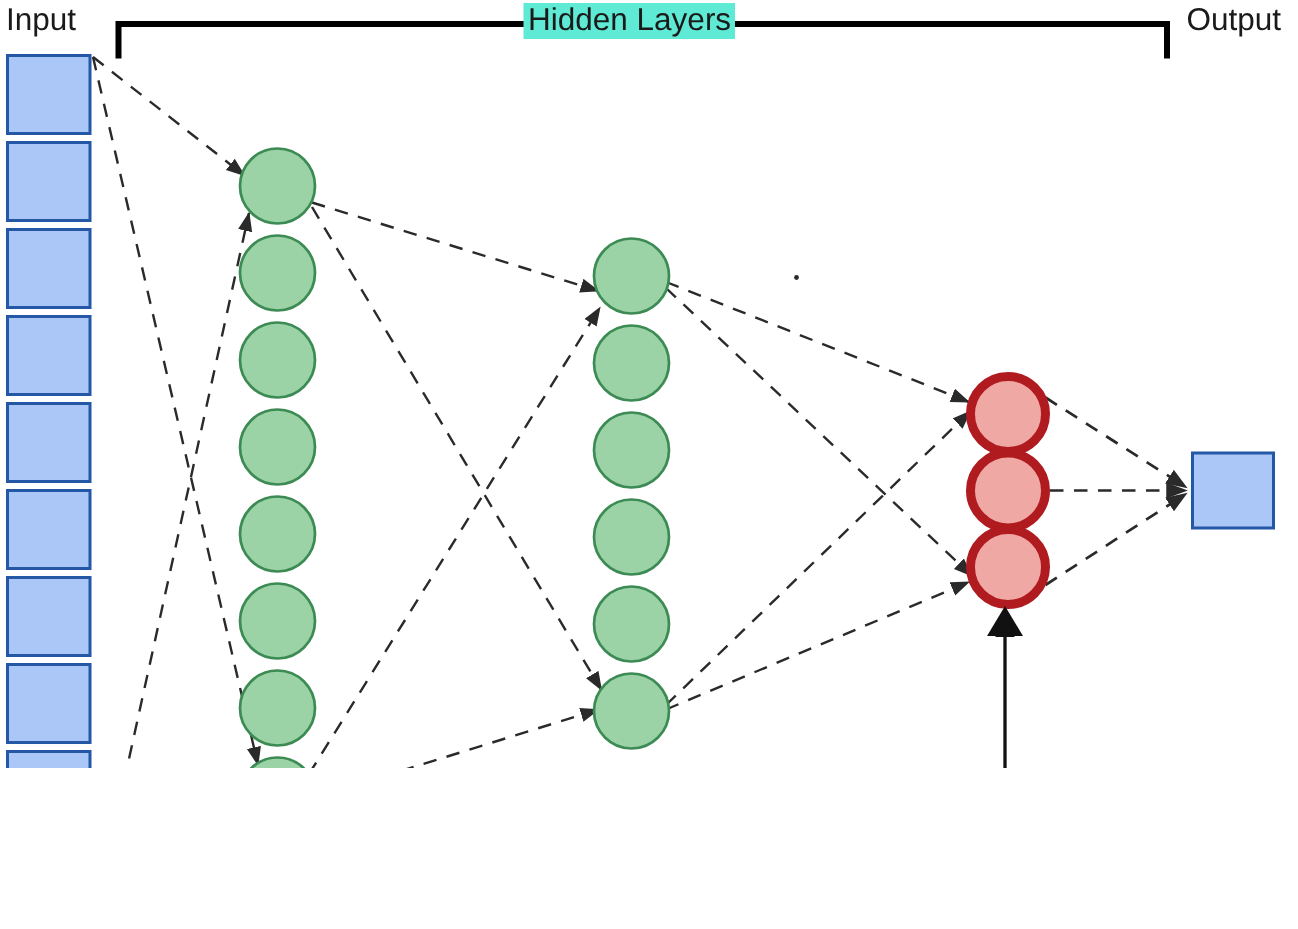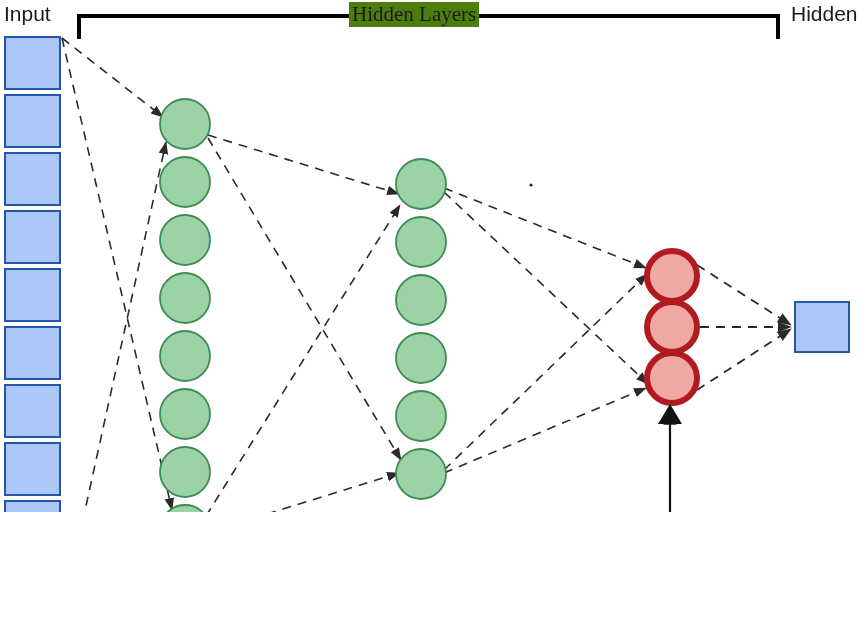--- a/index.html
+++ b/index.html
@@ -33,23 +33,22 @@
   }
   #label-input {
     left: 4px;
     top: 2px;
     font-size: 21px;
   }
   #label-hidden {
     left: 349px;
     top: 2px;
     font-size: 21px;
-    background: #4d7c0f;
+    background: #5eead4;
     padding: 0 3px;
-    font-family: Liberation Serif, serif;
   }
   #label-output {
     left: 791px;
     top: 2px;
     font-size: 21px;
   }
   #label-embeddings {
     left: 577px;
     top: 524px;
     font-size: 30px;
@@ -149,16 +148,16 @@
     <g>
       <line x1="670" y1="530" x2="670" y2="420" stroke="#111111" stroke-width="2.2" marker-end="url(#arrowSolid)"></line>
       <path d="M658,424 L682,424 L670,404 z" fill="#111111"></path>
     </g>
   </svg>
 
   <div class="diagram-label" id="label-input">Input</div>
 
   <div class="diagram-label" id="label-hidden">Hidden Layers</div>
 
-  <div class="diagram-label" id="label-output">Hidden</div>
+  <div class="diagram-label" id="label-output">Output</div>
 
 
 </div>
 
 </body></html>

